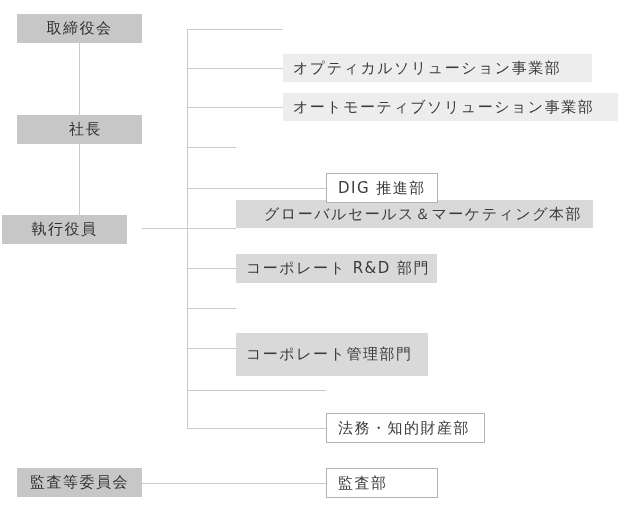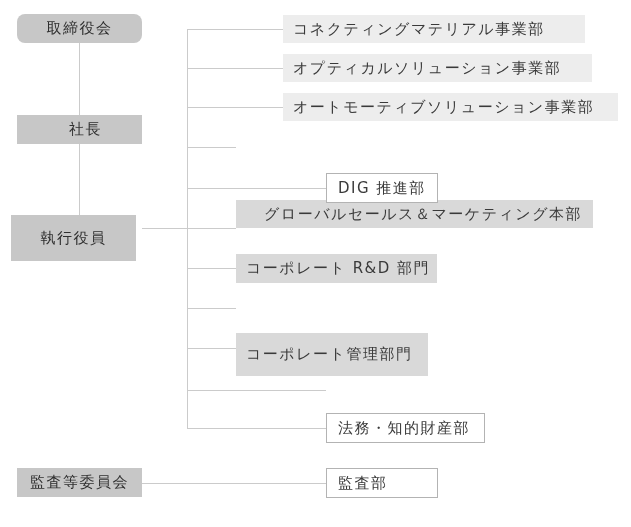--- a/index.html
+++ b/index.html
@@ -57,26 +57,25 @@
   <div class="hline" style="left:187px;top:147px;width:49px;"></div>
   <div class="hline" style="left:187px;top:188px;width:139px;"></div>
   <div class="hline" style="left:142px;top:228px;width:94px;"></div>
   <div class="hline" style="left:187px;top:268px;width:49px;"></div>
   <div class="hline" style="left:187px;top:308px;width:49px;"></div>
   <div class="hline" style="left:187px;top:348px;width:49px;"></div>
   <div class="hline" style="left:187px;top:390px;width:139px;"></div>
   <div class="hline" style="left:187px;top:428px;width:139px;"></div>
   <div class="hline" style="left:142px;top:483px;width:184px;"></div>
 
-  <div class="box exec" style="left:17px;top:14px;width:125px;height:29px;border-radius:8px;">取締役会</div>
+  <div class="box exec" style="left:17px;top:14px;width:125px;height:29px;">取締役会</div>
   <div class="box exec" style="left:17px;top:115px;width:125px;height:29px;padding-left:12px;">社長</div>
-  <div class="box exec" style="left:11px;top:215px;width:125px;height:46px;font-family:Liberation Mono, monospace;">執行役員</div>
+  <div class="box exec" style="left:2px;top:215px;width:125px;height:29px;font-family:Liberation Mono, monospace;">執行役員</div>
   <div class="box exec" style="left:17px;top:468px;width:125px;height:29px;">監査等委員会</div>
 
-  <div class="box division" style="left:283px;top:15px;width:302px;height:28px;">コネクティングマテリアル事業部</div>
   <div class="box division" style="left:283px;top:54px;width:309px;height:28px;">オプティカルソリューション事業部</div>
   <div class="box division" style="left:283px;top:93px;width:335px;height:28px;">オートモーティブソリューション事業部</div>
 
   <div class="box hq" style="left:236px;top:200px;width:357px;height:28px;padding-left:28px;">グローバルセールス＆マーケティング本部</div>
   <div class="box hq" style="left:236px;top:254px;width:201px;height:29px;">コーポレート R&amp;D 部門</div>
   <div class="box hq" style="left:236px;top:333px;width:192px;height:43px;">コーポレート管理部門</div>
 
   <div class="box white" style="left:326px;top:173px;width:112px;height:30px;text-align:right;">DIG 推進部</div>
   <div class="box white" style="left:326px;top:413px;width:159px;height:30px;">法務・知的財産部</div>
   <div class="box white" style="left:326px;top:468px;width:112px;height:30px;">監査部</div>

